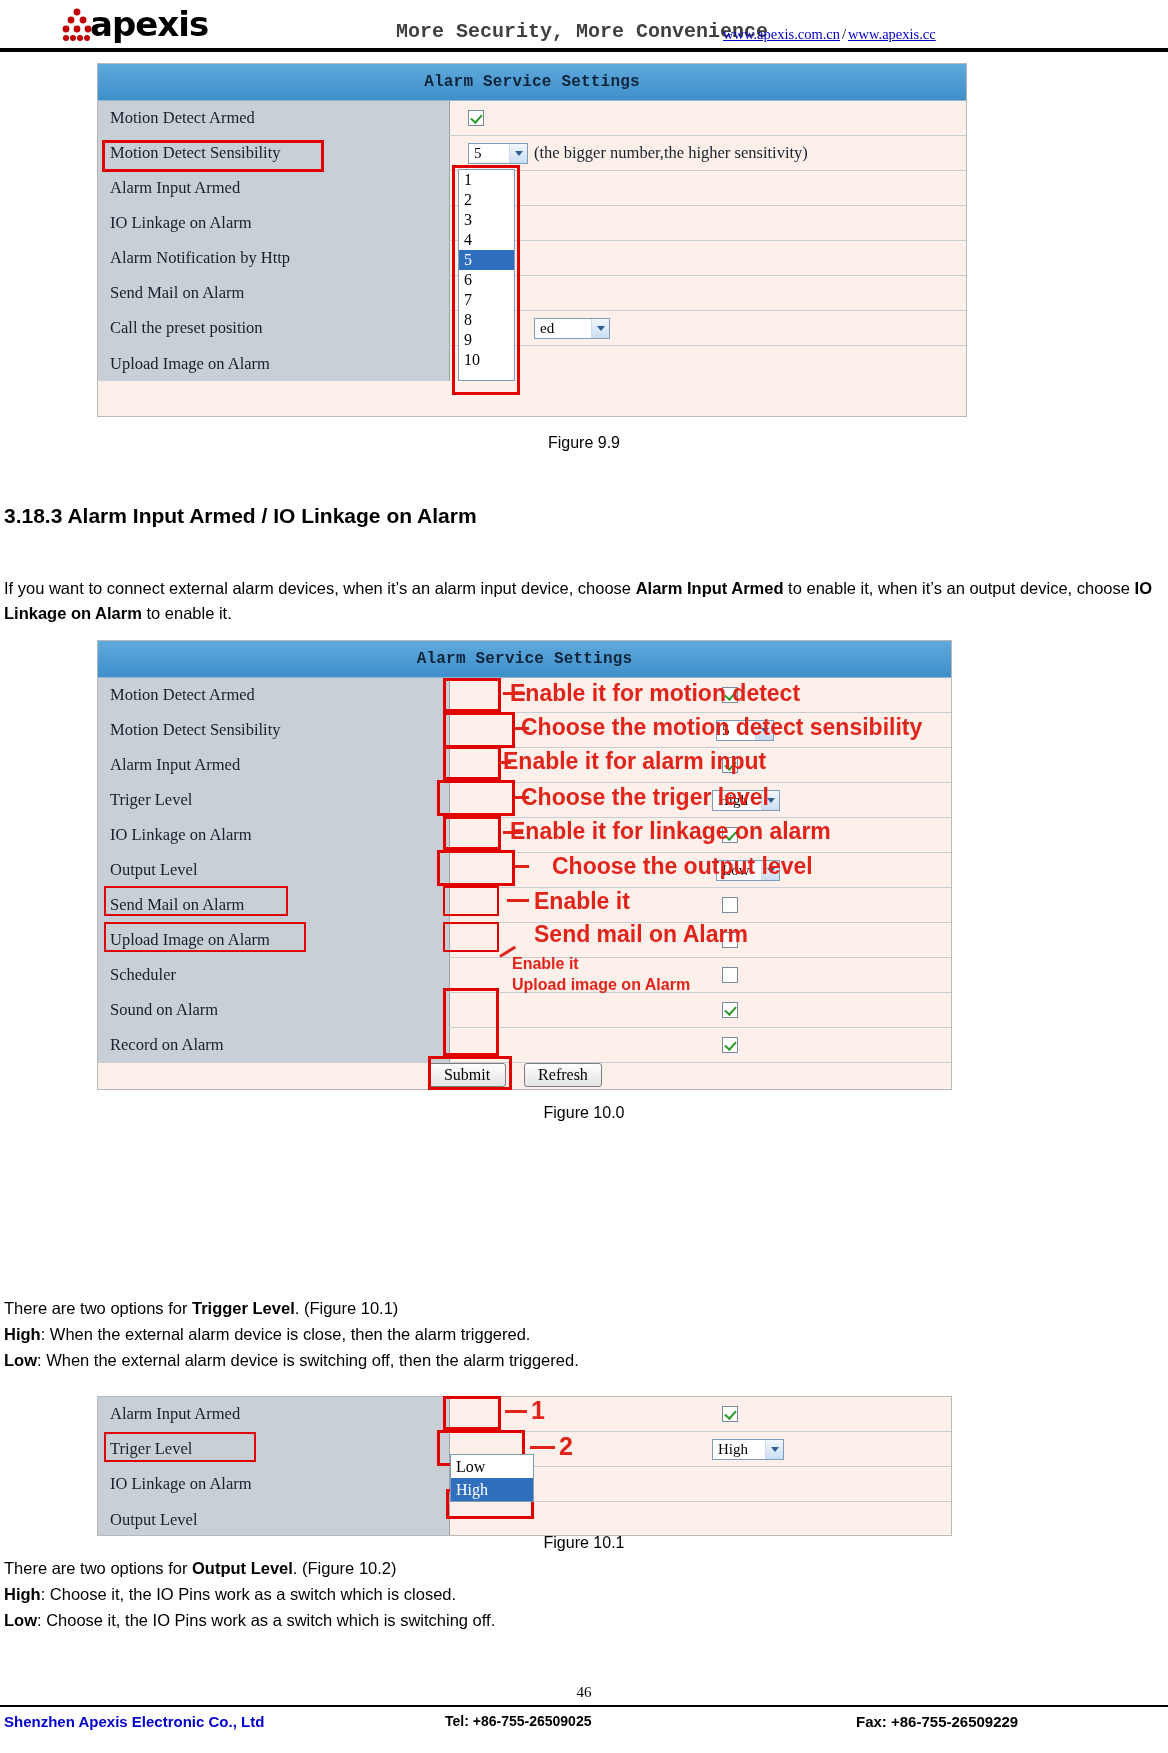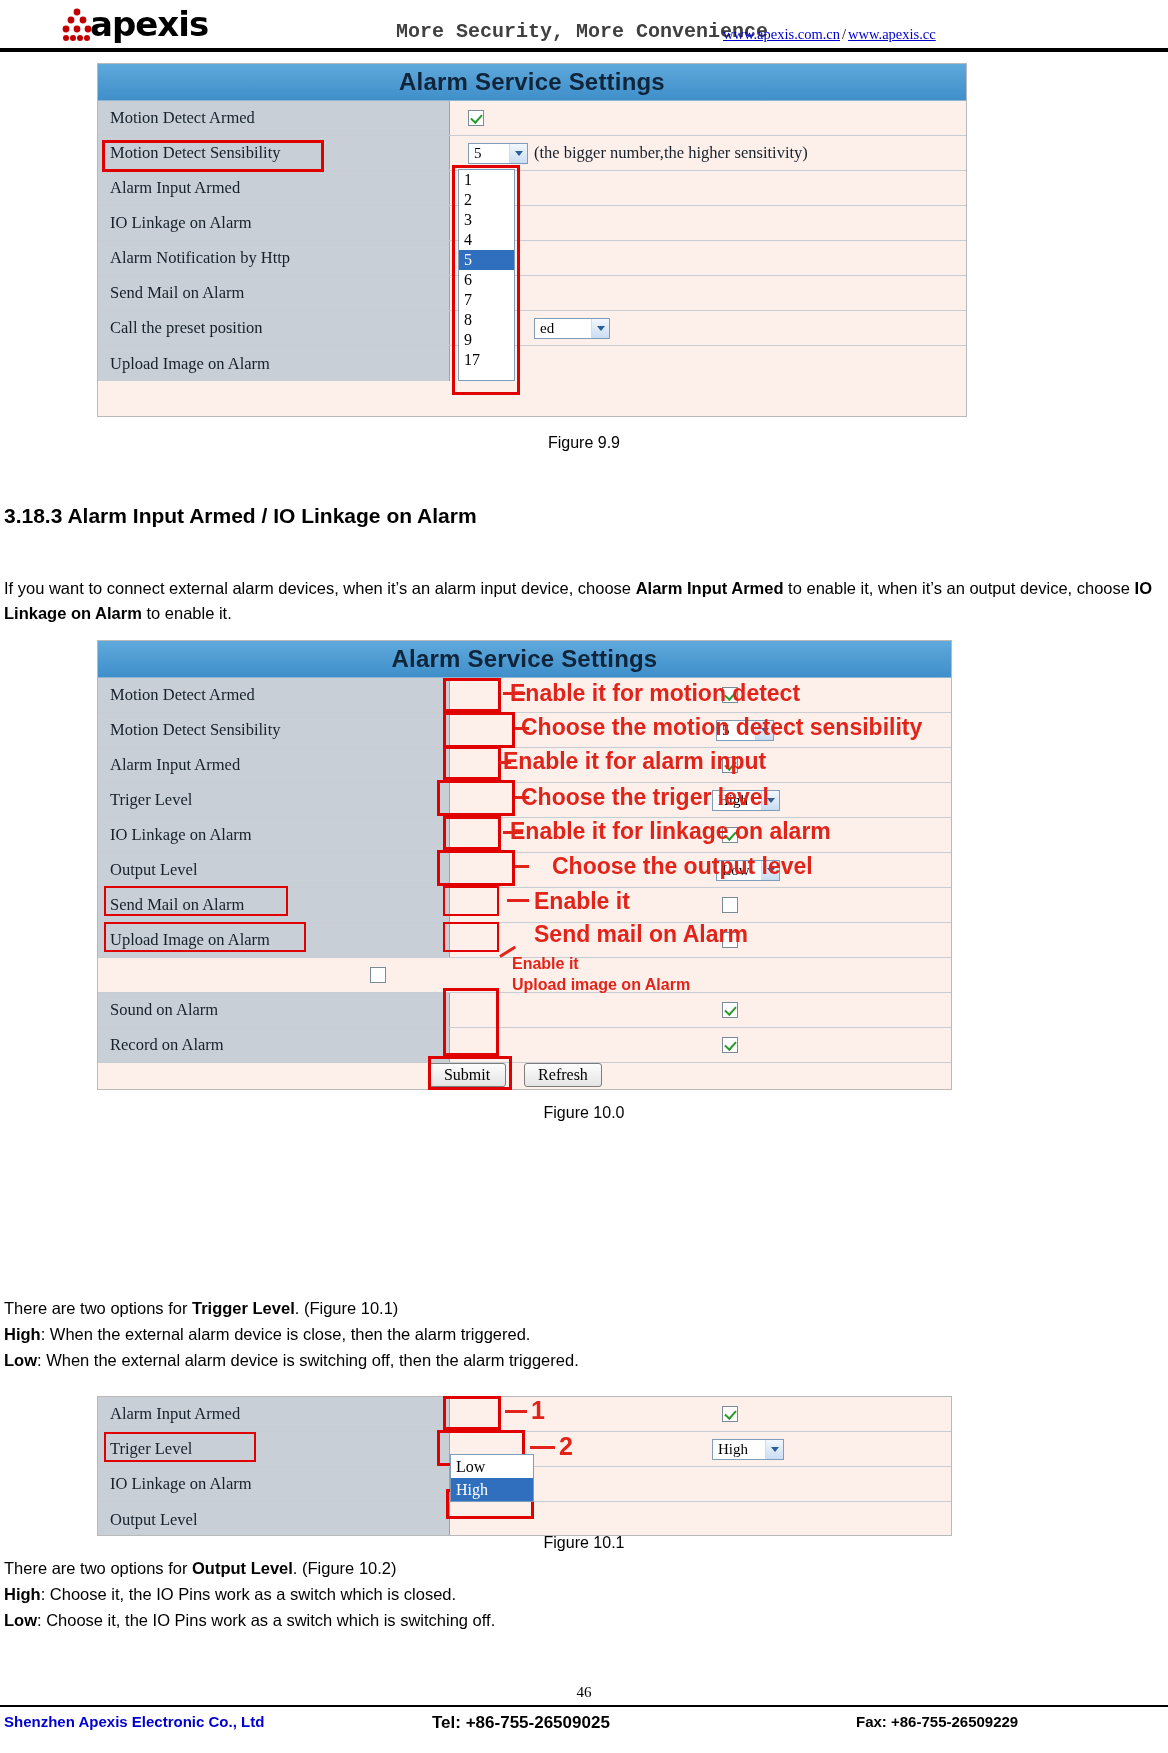--- a/index.html
+++ b/index.html
@@ -96,23 +96,23 @@
     background: #fdf0ea;
     border: 1px solid #b9b9b9;
     box-sizing: border-box;
     overflow: hidden;
   }
   .shot-title {
     height: 36px;
     background: linear-gradient(#5fa9dc, #3f8fca);
     border-bottom: 1px solid #8fb6d0;
     color: #10243a;
-    font-family: Liberation Sans, sans-serif;
-    font-weight: bold;
-    font-size: 24px;
+    font-family: Liberation Mono, monospace;
+    font-weight: bold;
+    font-size: 16px;
     display: flex;
     align-items: center;
     justify-content: center;
     letter-spacing: .2px;
   }
   .shot-row {
     display: flex;
     height: 35px;
     border-bottom: 1px solid #c8cdd4;
     box-sizing: border-box;
@@ -275,25 +275,25 @@
     position: absolute;
     left: 4px; top: 6px;
     color: #0000d0;
     font-family: "Liberation Sans", sans-serif;
     font-weight: bold;
     font-size: 15px;
     white-space: nowrap;
   }
   .footer-tel {
     position: absolute;
-    left: 432px; top: 6px;
-    color: #000;
-    font-family: "Liberation Sans", sans-serif;
-    font-weight: bold;
-    font-size: 17px;
+    left: 445px; top: 6px;
+    color: #000;
+    font-family: "Liberation Sans", sans-serif;
+    font-weight: bold;
+    font-size: 14px;
     white-space: nowrap;
   }
   .footer-fax {
     position: absolute;
     left: 856px; top: 6px;
     color: #000;
     font-family: "Liberation Sans", sans-serif;
     font-weight: bold;
     font-size: 15px;
     white-space: nowrap;
@@ -383,21 +383,21 @@
   <div class="dd-list" style="left:360px; top:105px; width:57px; height:212px;">
     <div class="dd-opt">1</div>
     <div class="dd-opt">2</div>
     <div class="dd-opt">3</div>
     <div class="dd-opt">4</div>
     <div class="dd-opt sel-opt">5</div>
     <div class="dd-opt">6</div>
     <div class="dd-opt">7</div>
     <div class="dd-opt">8</div>
     <div class="dd-opt">9</div>
-    <div class="dd-opt">17</div>
+    <div class="dd-opt">10</div>
   </div>
 </div>
 
 <div class="redbox" style="left:102px; top:140px; width:222px; height:32px;"></div>
 <div class="redbox" style="left:452px; top:165px; width:68px; height:230px;"></div>
 
 <div class="fig-caption" style="top:434px;">Figure 9.9</div>
 
 <div class="doc-h2" style="left:4px; top:504px;">3.18.3 Alarm Input Armed / IO Linkage on Alarm</div>
 
@@ -459,20 +459,21 @@
       <span class="cb"></span>
     </div>
   </div>
   <div class="shot-row">
     <div class="shot-label">Upload Image on Alarm</div>
     <div class="shot-val" style="padding-left:272px;">
       <span class="cb"></span>
     </div>
   </div>
   <div class="shot-row">
+    <div class="shot-label">Scheduler</div>
     <div class="shot-val" style="padding-left:272px;">
       <span class="cb"></span>
     </div>
   </div>
   <div class="shot-row">
     <div class="shot-label">Sound on Alarm</div>
     <div class="shot-val" style="padding-left:272px;">
       <span class="cb checked"></span>
     </div>
   </div>

